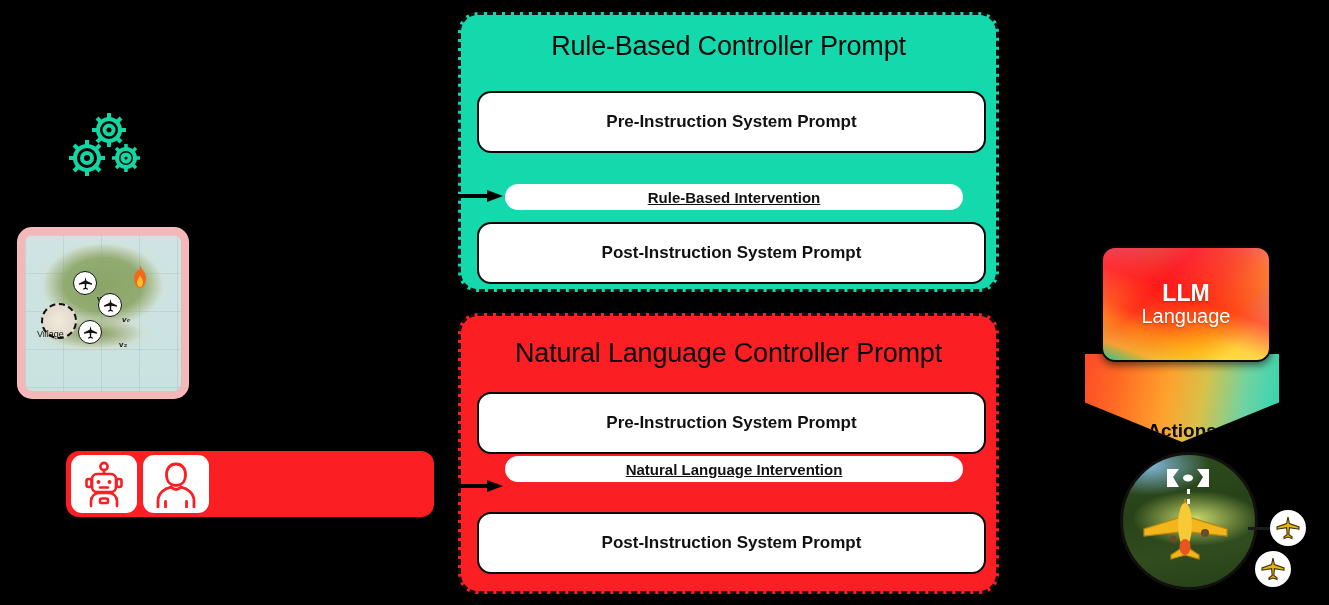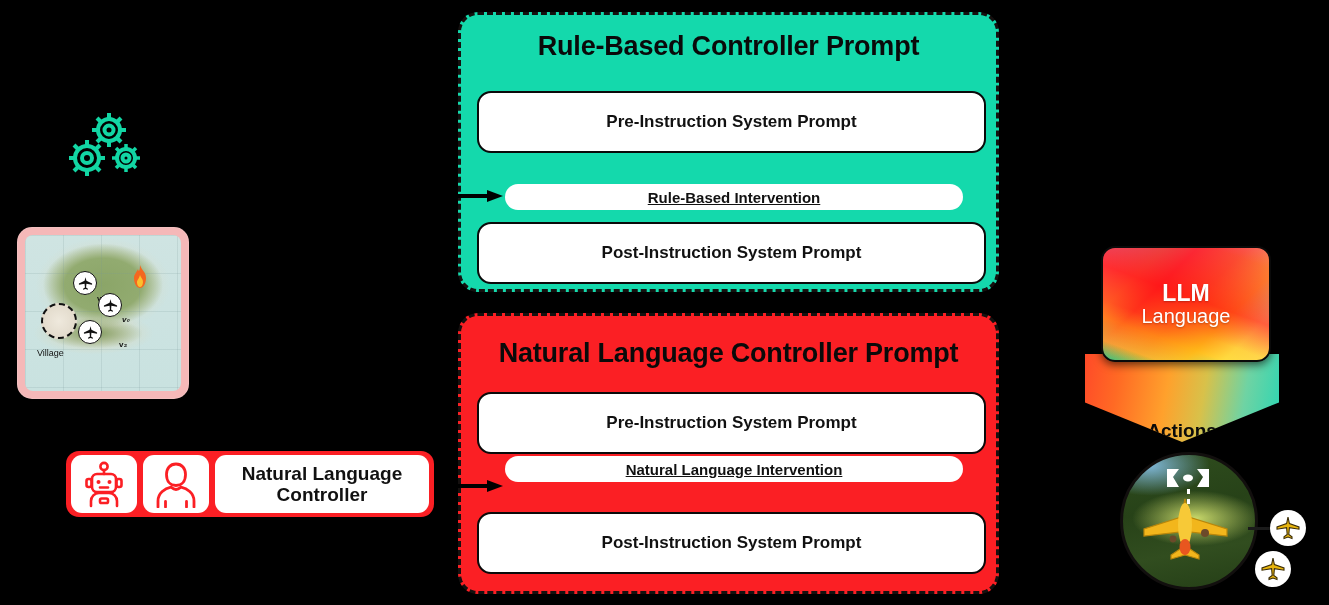--- a/index.html
+++ b/index.html
@@ -43,21 +43,21 @@
     background:#fff;border:1.6px solid #111;
     display:flex;align-items:center;justify-content:center;
   }
   .map-marker svg{width:15px;height:15px;}
   .map-lbl{position:absolute;font-size:8px;font-weight:700;color:#111;letter-spacing:.2px;}
   #village-circle{
     position:absolute;left:16px;top:68px;width:32px;height:32px;border-radius:50%;
     border:2px dashed #111;
     background:radial-gradient(circle,#efe9dd 0%,#ded6c6 100%);
   }
-  #village-text{position:absolute;left:12px;top:113px;font-size:9px;color:#111;font-weight:500;}
+  #village-text{position:absolute;left:12px;top:94px;font-size:9px;color:#111;font-weight:500;}
   #fire-icon{position:absolute;left:105px;top:30px;width:20px;height:24px;}
 
   
   #nl-controller{
     left:66px;top:451px;width:368px;height:66px;
     background:#fb1f24;border-radius:13px;
     display:flex;align-items:center;gap:6px;
     padding:4px 5px;box-sizing:border-box;
     box-shadow:0 3px 7px rgba(0,0,0,.55);
   }
@@ -77,21 +77,21 @@
   .panel{
     position:absolute;left:458px;width:541px;
     border-radius:20px;
     border:3px dashed #15100f;
     box-sizing:border-box;
     box-shadow:0 4px 9px rgba(0,0,0,.7);
   }
   #panel-rule{top:12px;height:280px;background:#14d9ac;}
   #panel-nl{top:313px;height:281px;background:#fb1f24;}
   .panel-title{
-    text-align:center;color:#0a0a0a;font-weight:700;
+    text-align:center;color:#0a0a0a;font-weight:400;
     letter-spacing:-.2px;
   }
   #panel-rule .panel-title{font-size:27px;padding-top:16px;}
   #panel-nl .panel-title{font-size:27px;padding-top:22px;}
 
   .prompt-box{
     position:absolute;left:16px;width:509px;height:62px;
     background:#fff;border:2.5px solid #0a0a0a;border-radius:14px;
     display:flex;align-items:center;justify-content:center;
     font-size:17px;font-weight:700;color:#111;
@@ -280,21 +280,20 @@
     </svg>
   </div>
   <div class="nlc-icon-box">
     <svg viewBox="0 0 48 48" fill="none" stroke="#fb1f24" stroke-width="2.8" stroke-linecap="round" stroke-linejoin="round">
       <path d="M24 4 c6 0 9.5 4.5 9.5 10.5 C33.5 21 30 25.5 24 25.5 C18 25.5 14.5 21 14.5 14.5 C14.5 8.5 18 4 24 4 Z"></path>
       <path d="M6 47 v-6 c0-8 7-12.5 13-13.8 C21 28.8 22.5 29.5 24 29.5 c1.5 0 3-.7 5-2.3 C35 28.5 42 33 42 41 v6"></path>
       <line x1="13.5" y1="47" x2="13.5" y2="41.5"></line>
       <line x1="34.5" y1="47" x2="34.5" y2="41.5"></line>
     </svg>
   </div>
-  <div id="nlc-label">Natural Language Controller</div>
 </div>
 
 <div class="panel" id="panel-rule">
   <div class="panel-title">Rule-Based Controller Prompt</div>
 
   <div class="prompt-box" id="rule-pre">Pre-Instruction System Prompt</div>
 
   <div class="arrow-in" id="arrow-rule">
     <svg viewBox="0 0 48 14" width="48" height="14">
       <line x1="0" y1="7" x2="33" y2="7" stroke="#000" stroke-width="4"></line>

